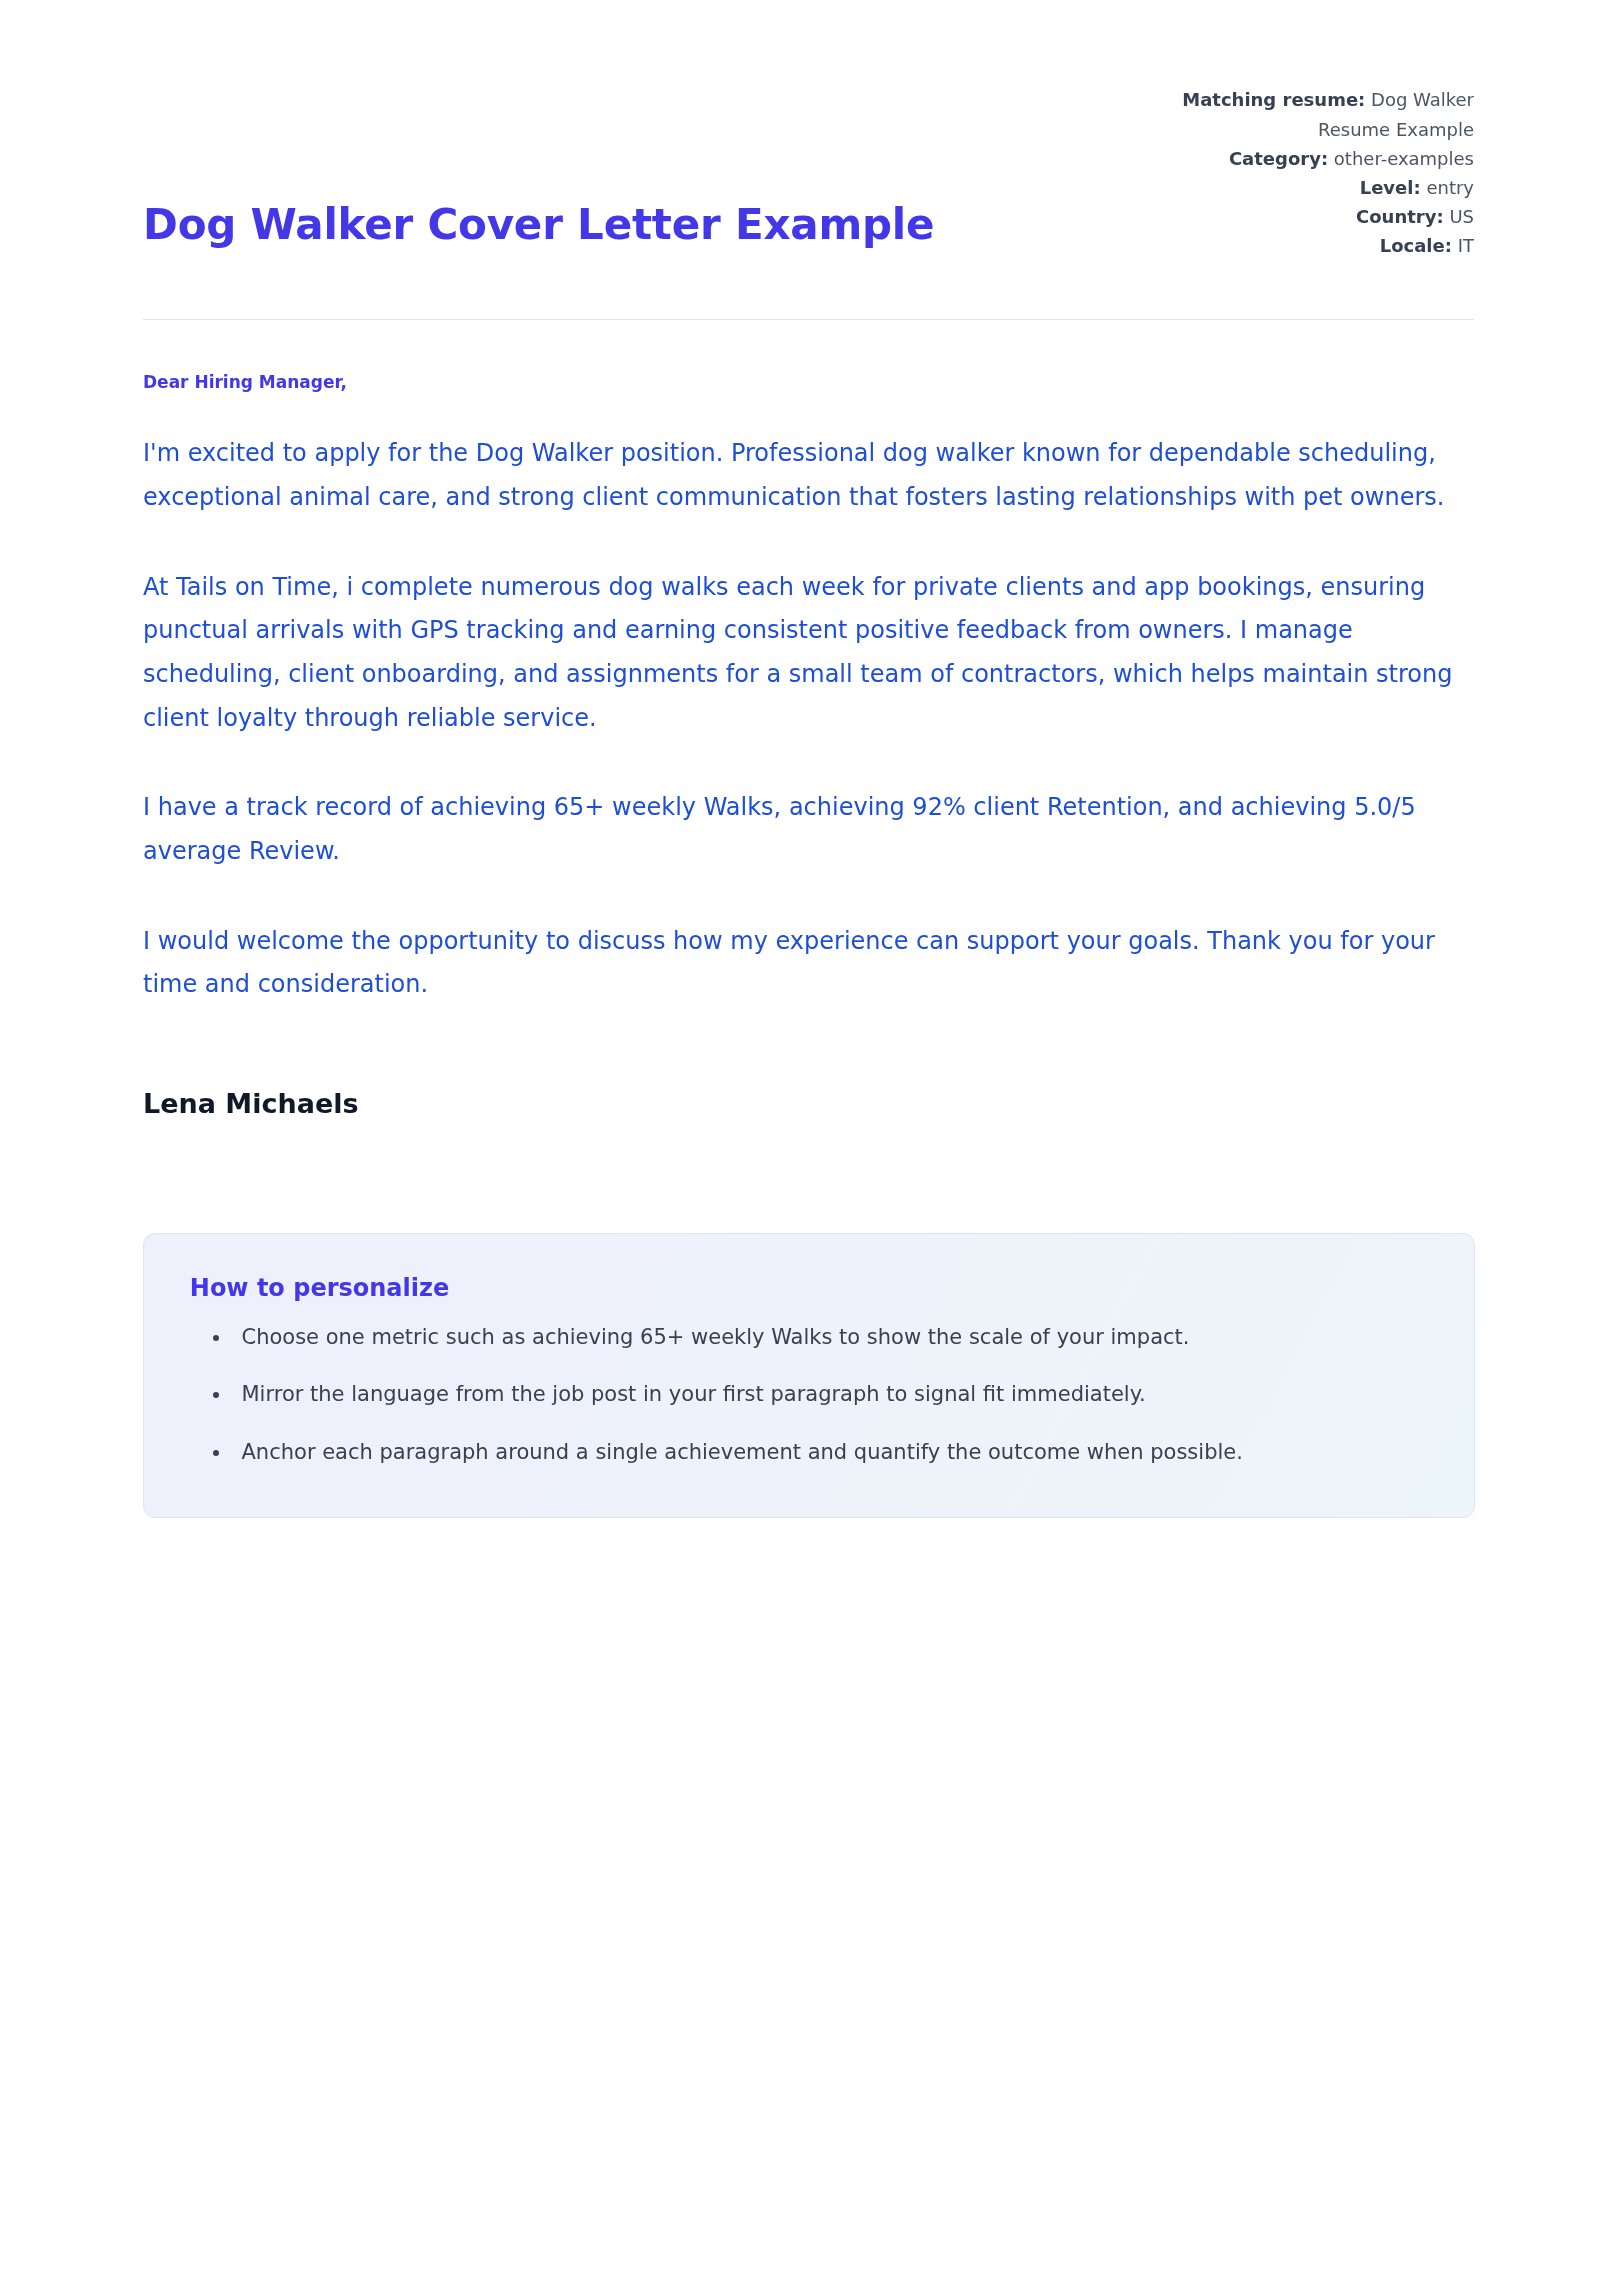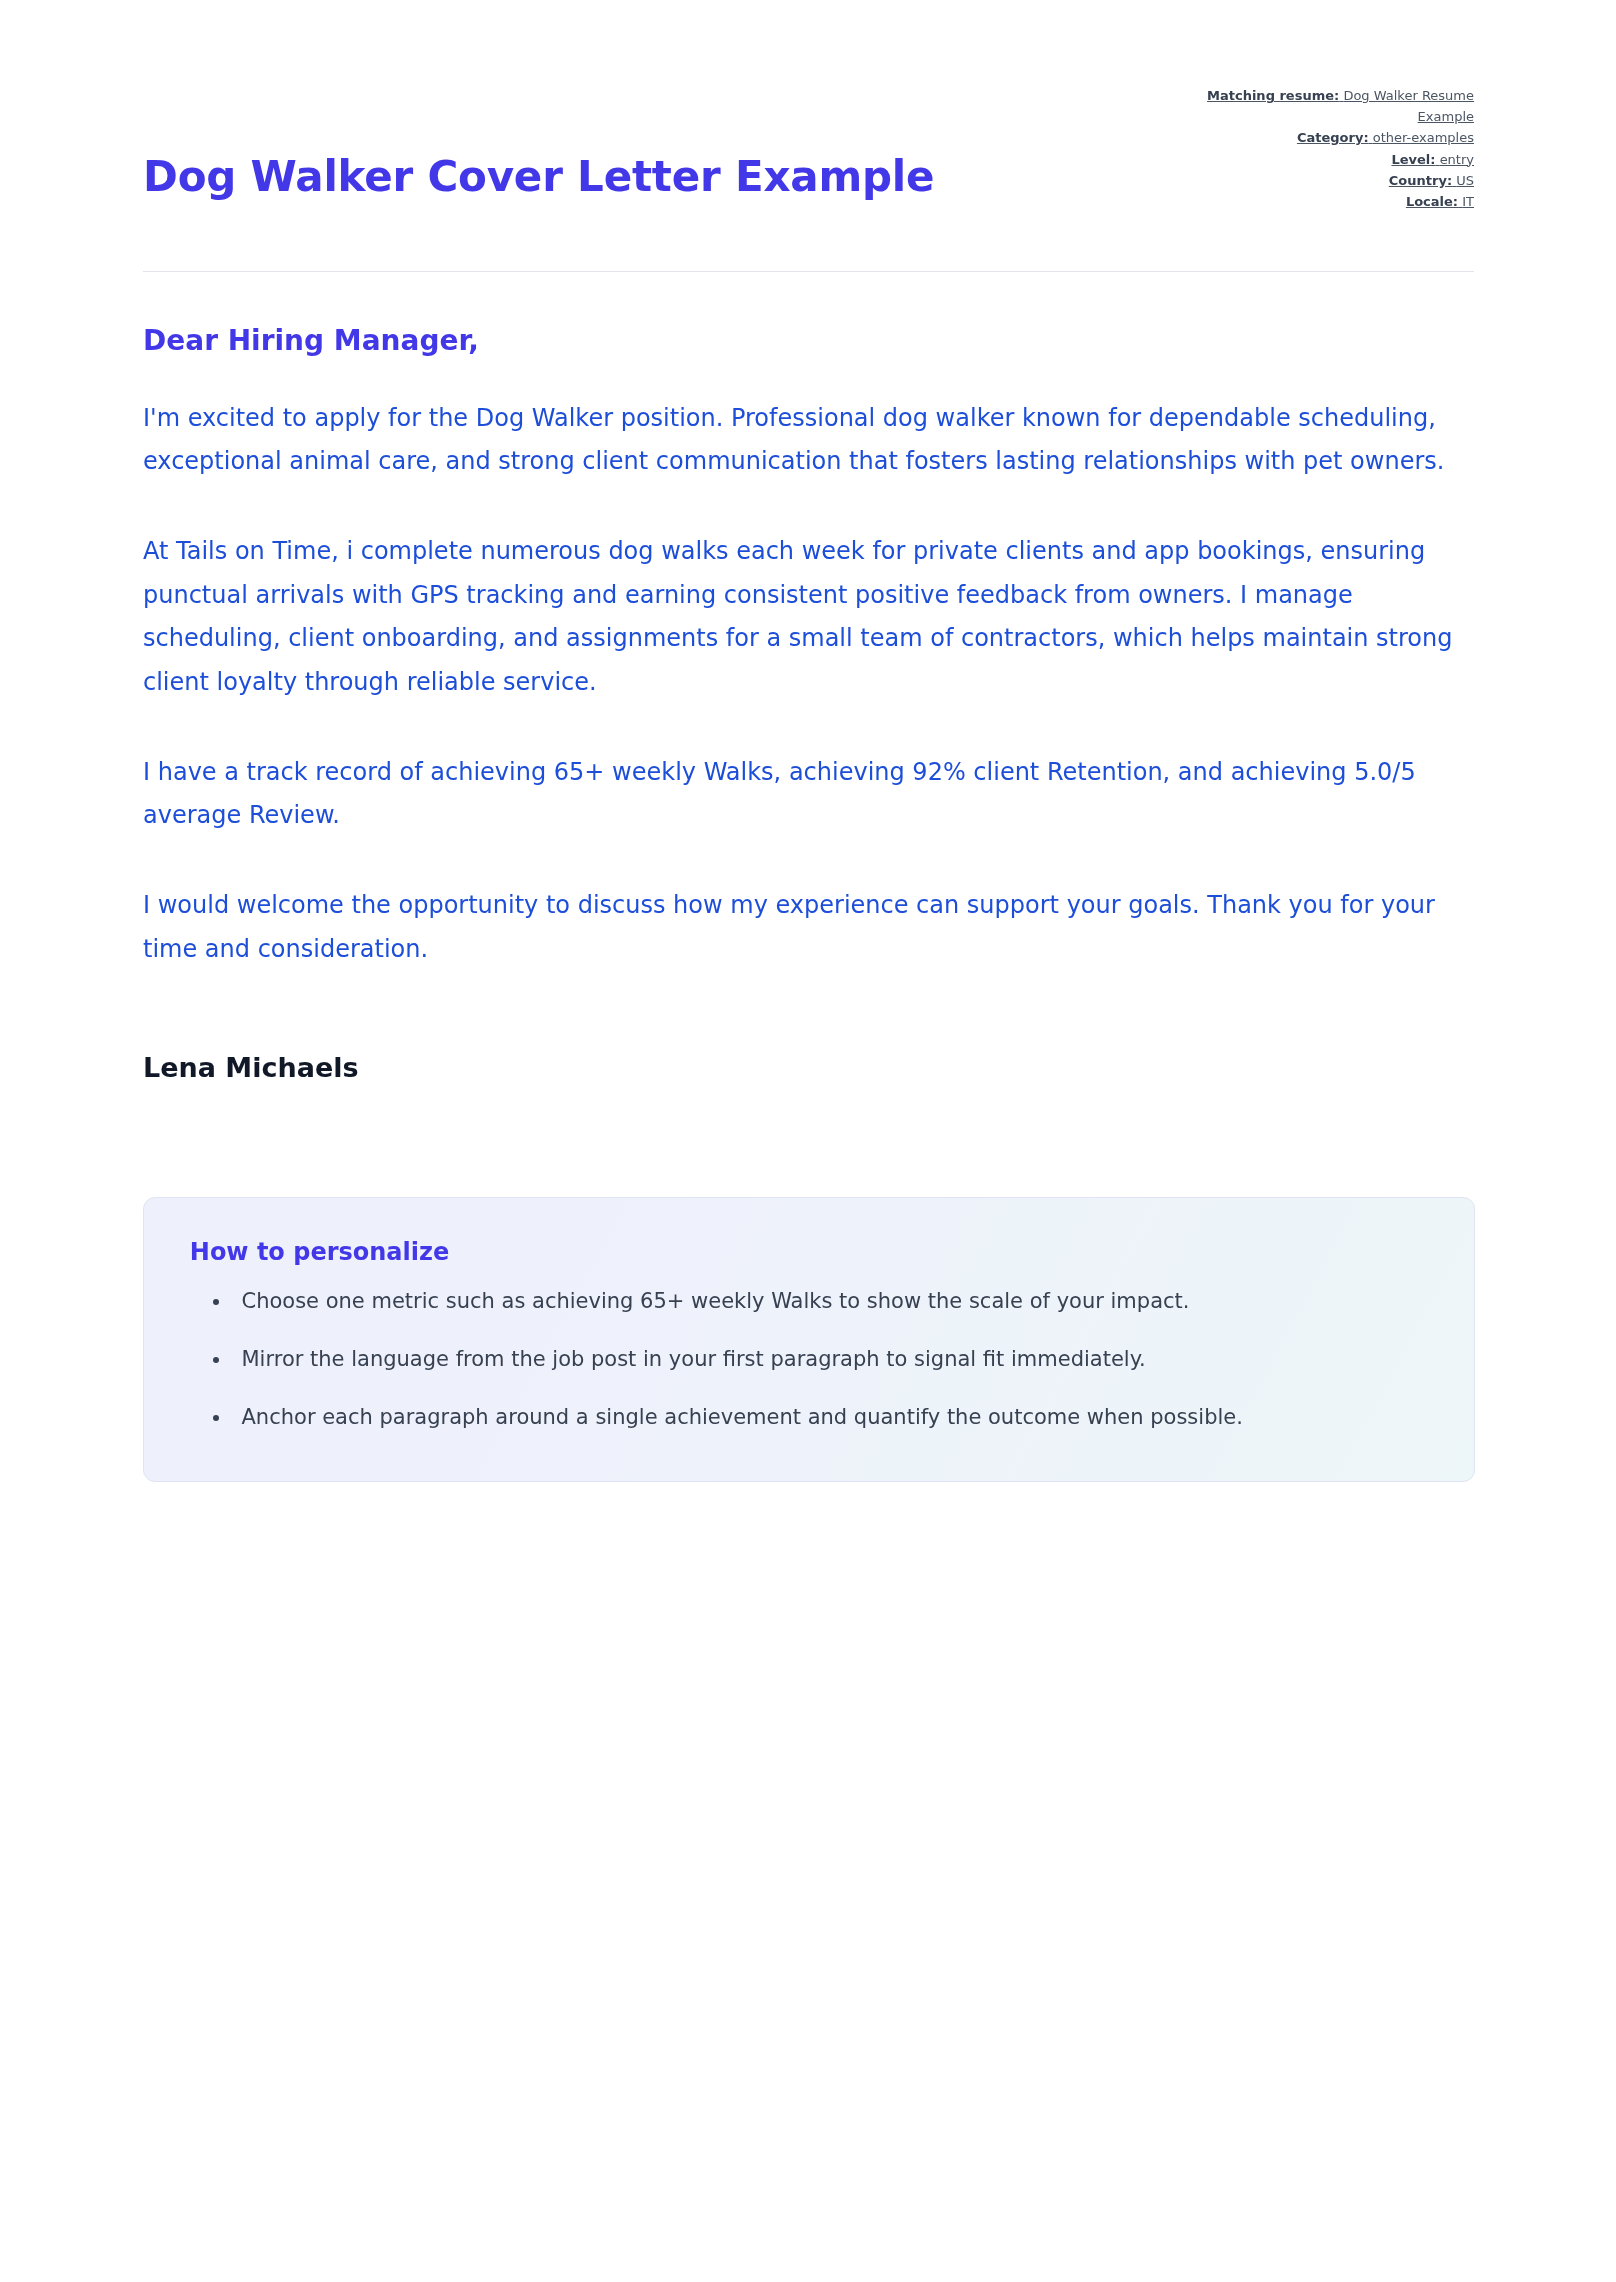--- a/index.html
+++ b/index.html
@@ -42,41 +42,40 @@
     line-height: 1.42;
     font-weight: bold;
     color: #374151;
     margin: 0;
   }
   .meta {
     flex: 0 0 auto;
     width: 295px;
     text-align: right;
     padding-top: 11.4px;
-    font-size: 13px;
+    font-size: 18px;
     line-height: 1.62;
     color: #4b5563;
-    text-decoration: underline;
   }
   .meta-row { margin: 0; }
   .meta-label {
     font-weight: bold;
     color: #374151;
   }
   .rule {
     border: none;
     border-top: 1px solid #e2e4ea;
     margin: 59px 0 0 0;
   }
   
   .letter {
     padding-top: 52px;
   }
   .salutation {
-    font-size: 28px;
+    font-size: 17px;
     font-weight: bold;
     color: #4338e8;
     margin: 0 0 40px 0;
   }
   .para {
     font-size: 24px;
     line-height: 1.82;
     color: #1d4ed8;
     margin: 0 0 46px 0;
     max-width: 1332px;

